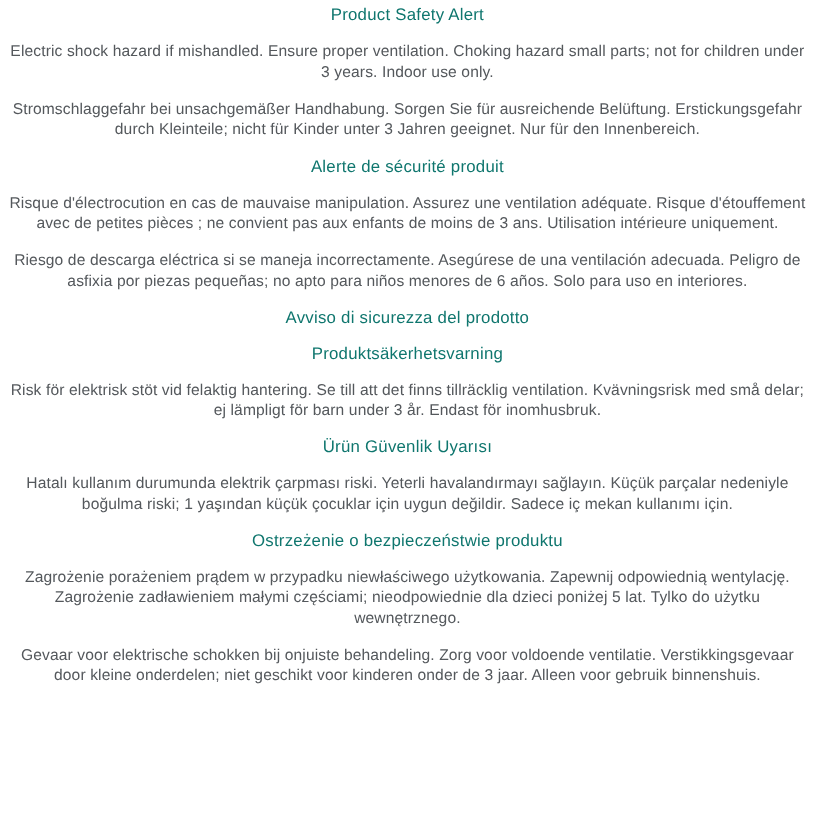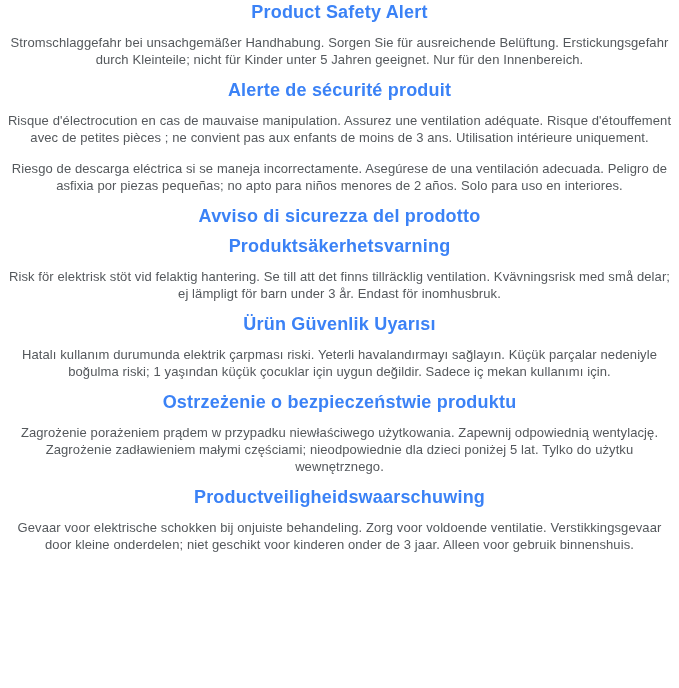--- a/index.html
+++ b/index.html
@@ -6,55 +6,56 @@
   html, body {
     background: #ffffff;
     width: 679px;
   }
   body {
     font-family: "Liberation Sans", sans-serif;
     padding: 4px 5px 0 5px;
   }
   .safety-section { text-align: center; }
   .safety-heading {
-    font-size: 18px;
+    font-size: 14px;
     line-height: 16px;
-    font-weight: bold;
-    color: #3b82f6;
+    font-weight: normal;
+    color: #0f766e;
     margin: 0 0 14px 0;
     letter-spacing: 0.2px;
   }
   .safety-body {
     font-size: 13px;
     line-height: 17px;
     color: #54585c;
     margin: 0 0 14px 0;
     letter-spacing: 0.1px;
   }
 </style>
 </head>
 <body>
 
 <main>
 
   <section class="safety-section">
     <h3 class="safety-heading">Product Safety Alert</h3>
+    <p class="safety-body">Electric shock hazard if mishandled. Ensure proper ventilation. Choking hazard small parts; not for children under 3 years. Indoor use only.</p>
   </section>
 
   <section class="safety-section">
-    <p class="safety-body">Stromschlaggefahr bei unsachgemäßer Handhabung. Sorgen Sie für ausreichende Belüftung. Erstickungsgefahr durch Kleinteile; nicht für Kinder unter 5 Jahren geeignet. Nur für den Innenbereich.</p>
+    <p class="safety-body">Stromschlaggefahr bei unsachgemäßer Handhabung. Sorgen Sie für ausreichende Belüftung. Erstickungsgefahr durch Kleinteile; nicht für Kinder unter 3 Jahren geeignet. Nur für den Innenbereich.</p>
   </section>
 
   <section class="safety-section">
     <h3 class="safety-heading">Alerte de sécurité produit</h3>
     <p class="safety-body">Risque d'électrocution en cas de mauvaise manipulation. Assurez une ventilation adéquate. Risque d'étouffement avec de petites pièces ; ne convient pas aux enfants de moins de 3 ans. Utilisation intérieure uniquement.</p>
   </section>
 
   <section class="safety-section">
-    <p class="safety-body">Riesgo de descarga eléctrica si se maneja incorrectamente. Asegúrese de una ventilación adecuada. Peligro de asfixia por piezas pequeñas; no apto para niños menores de 2 años. Solo para uso en interiores.</p>
+    <p class="safety-body">Riesgo de descarga eléctrica si se maneja incorrectamente. Asegúrese de una ventilación adecuada. Peligro de asfixia por piezas pequeñas; no apto para niños menores de 6 años. Solo para uso en interiores.</p>
   </section>
 
   <section class="safety-section">
     <h3 class="safety-heading">Avviso di sicurezza del prodotto</h3>
   </section>
 
   <section class="safety-section">
     <h3 class="safety-heading">Produktsäkerhetsvarning</h3>
     <p class="safety-body">Risk för elektrisk stöt vid felaktig hantering. Se till att det finns tillräcklig ventilation. Kvävningsrisk med små delar; ej lämpligt för barn under 3 år. Endast för inomhusbruk.</p>
   </section>
@@ -63,17 +64,16 @@
     <h3 class="safety-heading">Ürün Güvenlik Uyarısı</h3>
     <p class="safety-body">Hatalı kullanım durumunda elektrik çarpması riski. Yeterli havalandırmayı sağlayın. Küçük parçalar nedeniyle boğulma riski; 1 yaşından küçük çocuklar için uygun değildir. Sadece iç mekan kullanımı için.</p>
   </section>
 
   <section class="safety-section">
     <h3 class="safety-heading">Ostrzeżenie o bezpieczeństwie produktu</h3>
     <p class="safety-body">Zagrożenie porażeniem prądem w przypadku niewłaściwego użytkowania. Zapewnij odpowiednią wentylację. Zagrożenie zadławieniem małymi częściami; nieodpowiednie dla dzieci poniżej 5 lat. Tylko do użytku wewnętrznego.</p>
   </section>
 
   <section class="safety-section">
-    <h3 class="safety-heading">Productveiligheidswaarschuwing</h3>
     <p class="safety-body">Gevaar voor elektrische schokken bij onjuiste behandeling. Zorg voor voldoende ventilatie. Verstikkingsgevaar door kleine onderdelen; niet geschikt voor kinderen onder de 3 jaar. Alleen voor gebruik binnenshuis.</p>
   </section>
 
 </main>
 
 </body></html>

